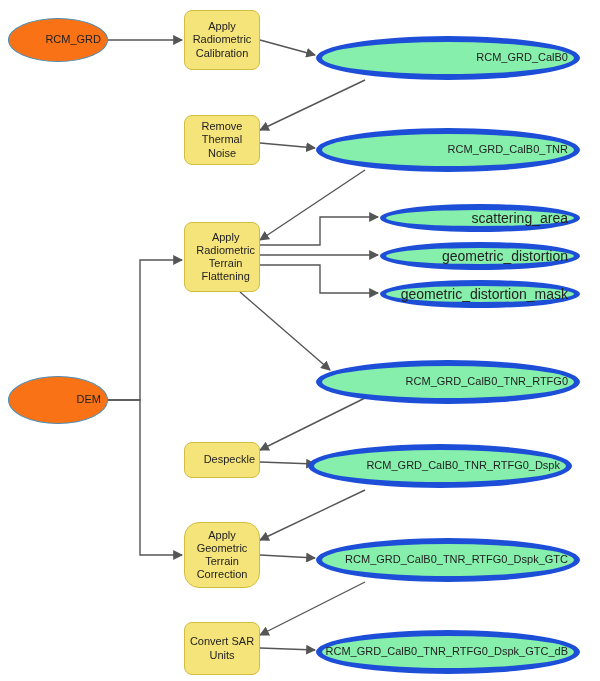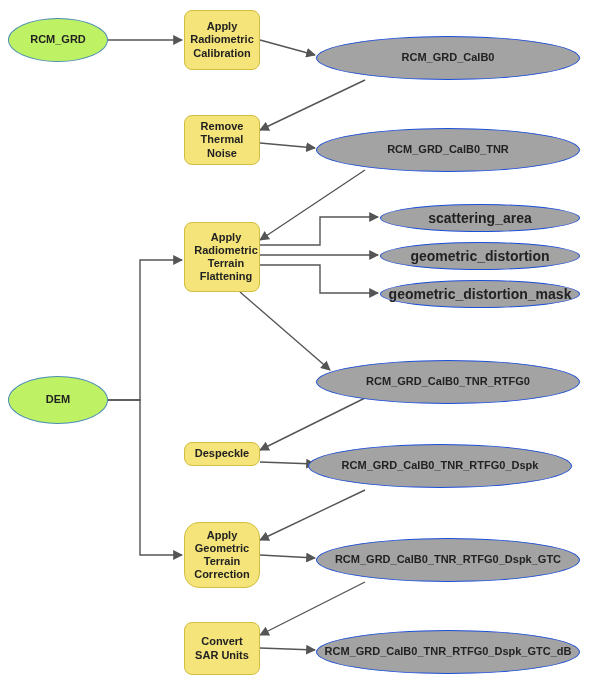--- a/index.html
+++ b/index.html
@@ -14,47 +14,46 @@
   svg.edges {
     position: absolute;
     top: 0; left: 0;
     width: 600px; height: 681px;
     pointer-events: none;
   }
   .node {
     position: absolute;
     display: flex;
     align-items: center;
-    justify-content: center;
+    justify-content: flex-end;
     text-align: center;
     font-size: 11px;
     line-height: 1.2;
     color: #222;
     box-sizing: border-box;
-    font-weight: bold;
   }
   .ellipse {
     border-radius: 50%;
     padding: 0 6px;
   }
   .rect {
     border-radius: 8px;
     padding: 4px;
   }
   .input {
-    background: #bef264;
+    background: #f97316;
     border: 1px solid #4a8db5;
   }
   .process {
     background: #f5e47a;
     border: 1px solid #d1bd3f;
   }
   .output {
-    background: #a3a3a3;
-    border: 1px solid #1d4ed8;
+    background: #86efac;
+    border: 6px solid #1d4ed8;
   }
   .small { font-size: 14px; }
 </style>
 </head>
 <body>
 
 <svg class="edges" viewBox="0 0 600 681">
   <defs>
     <marker id="arrow" viewBox="0 0 10 10" refX="9" refY="5" markerWidth="7" markerHeight="7" orient="auto-start-reverse">
       <path d="M 0 0 L 10 5 L 0 10 z" fill="#555"></path>
@@ -111,21 +110,21 @@
 </div>
 
 <div class="node rect process" style="left:184px; top:115px; width:76px; height:50px;">
   <span>Remove Thermal Noise</span>
 </div>
 
 <div class="node rect process" style="left:184px; top:222px; width:76px; height:70px;padding-left:12px;">
   <span>Apply Radiometric Terrain Flattening</span>
 </div>
 
-<div class="node rect process" style="left:184px; top:442px; width:76px; height:24px;">
+<div class="node rect process" style="left:184px; top:442px; width:76px; height:36px;">
   <span>Despeckle</span>
 </div>
 
 <div class="node rect process" style="left:184px; top:522px; width:76px; height:66px;border-radius:15px;">
   <span>Apply Geometric Terrain Correction</span>
 </div>
 
 <div class="node rect process" style="left:184px; top:622px; width:76px; height:53px;">
   <span>Convert SAR Units</span>
 </div>

